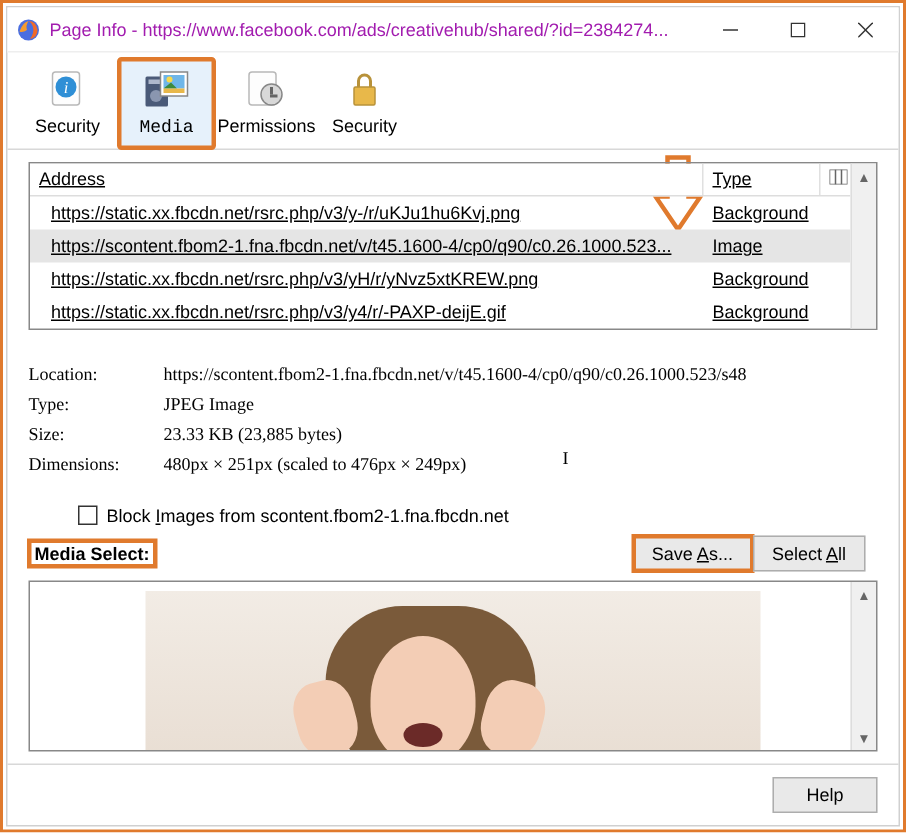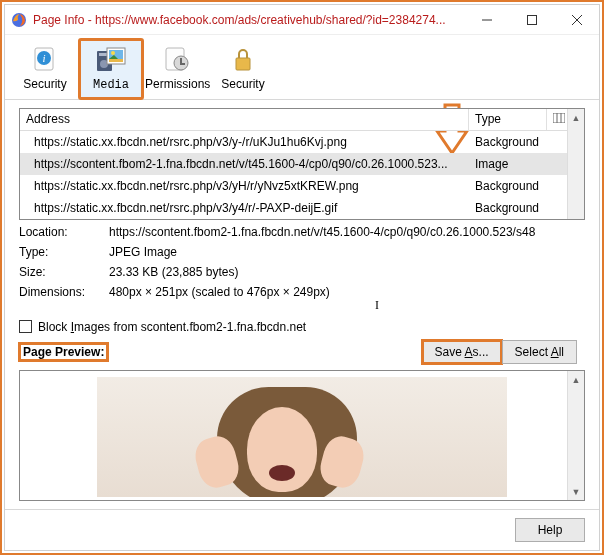--- a/index.html
+++ b/index.html
@@ -33,21 +33,21 @@
     background: #fff;
     border-bottom: 1px solid #eee;
   }
   .titlebar .ff-icon {
     width: 16px; height: 16px;
     margin-right: 6px;
     display:flex; align-items:center; justify-content:center;
   }
   .titlebar .title {
     flex: 1;
-    color: #b91c1c;
+    color: #a21caf;
     white-space: nowrap;
     overflow: hidden;
     font-size: 12px;
   }
   .win-controls { display: flex; }
   .win-btn {
     width: 45px; height: 30px;
     display: flex; align-items: center; justify-content: center;
     color: #555;
     font-family: Arial;
@@ -91,20 +91,21 @@
   }
   .table-wrap {
     border: 1px solid #888;
     height: 112px;
     display: flex;
     position: relative;
   }
   .tbl {
     flex: 1;
     overflow: hidden;
+    text-decoration: underline;
   }
   .tbl-head {
     display: flex;
     background: #fff;
     border-bottom: 1px solid #ddd;
     height: 22px;
   }
   .th {
     font-size: 12px;
     padding: 3px 6px;
@@ -129,30 +130,32 @@
   .td.addr { flex: 1; padding-left: 14px;}
   .td.type { width: 78px; }
   .vscroll {
     width: 17px;
     background: #f0f0f0;
     border-left: 1px solid #ddd;
     position: relative;
   }
   .vscroll .arrow { height:17px; display:flex;align-items:center;justify-content:center;color:#666;font-size:9px;}
   .meta {
-    margin-top: 2px;
-    font-size: 12px;
+    margin-top: 19px;
+    font-size: 12px;
+    font-family: Liberation Serif, serif;
   }
   .meta-row { display: flex; height: 20px; align-items: center;}
   .meta-label { width: 90px; }
   .meta-val { flex: 1; white-space: nowrap; overflow: hidden;}
   .block-row {
     margin-top: 18px;
     display: flex;
     gap: 6px;
+    margin-left: 33px;
   }
   .chk {
     width: 13px; height: 13px;
     border: 1px solid #333;
     background: #fff;
   }
   .btn-row {
     margin-top: 6px;
     display: flex;
     align-items: center;
@@ -399,21 +402,21 @@
             <div class="meta-val">480px × 251px (scaled to 476px × 249px)</div>
           </div>
     </div>
 
     <div class="block-row">
       <span class="chk"></span>
       <span><span>Block </span><u class="acc">I</u><span>mages from scontent.fbom2-1.fna.fbcdn.net</span></span>
     </div>
 
     <div class="btn-row">
-      <span class="media-prev-label annot-box" style="padding:2px 4px;">Page Preview:</span>
+      <span class="media-prev-label annot-box" style="padding:2px 4px;">Media Select:</span>
       <span style="flex:1"></span>
       <button class="btn annot-box"><span>Save </span><u class="acc">A</u><span>s...</span></button>
       <button class="btn" style="margin-right:8px;"><span>Select </span><u class="acc">A</u><span>ll</span></button>
     </div>
 
     <div class="preview">
       <div class="preview-inner">
         <div class="preview-img">
           <div class="hair"></div>
           <div class="face"></div>

